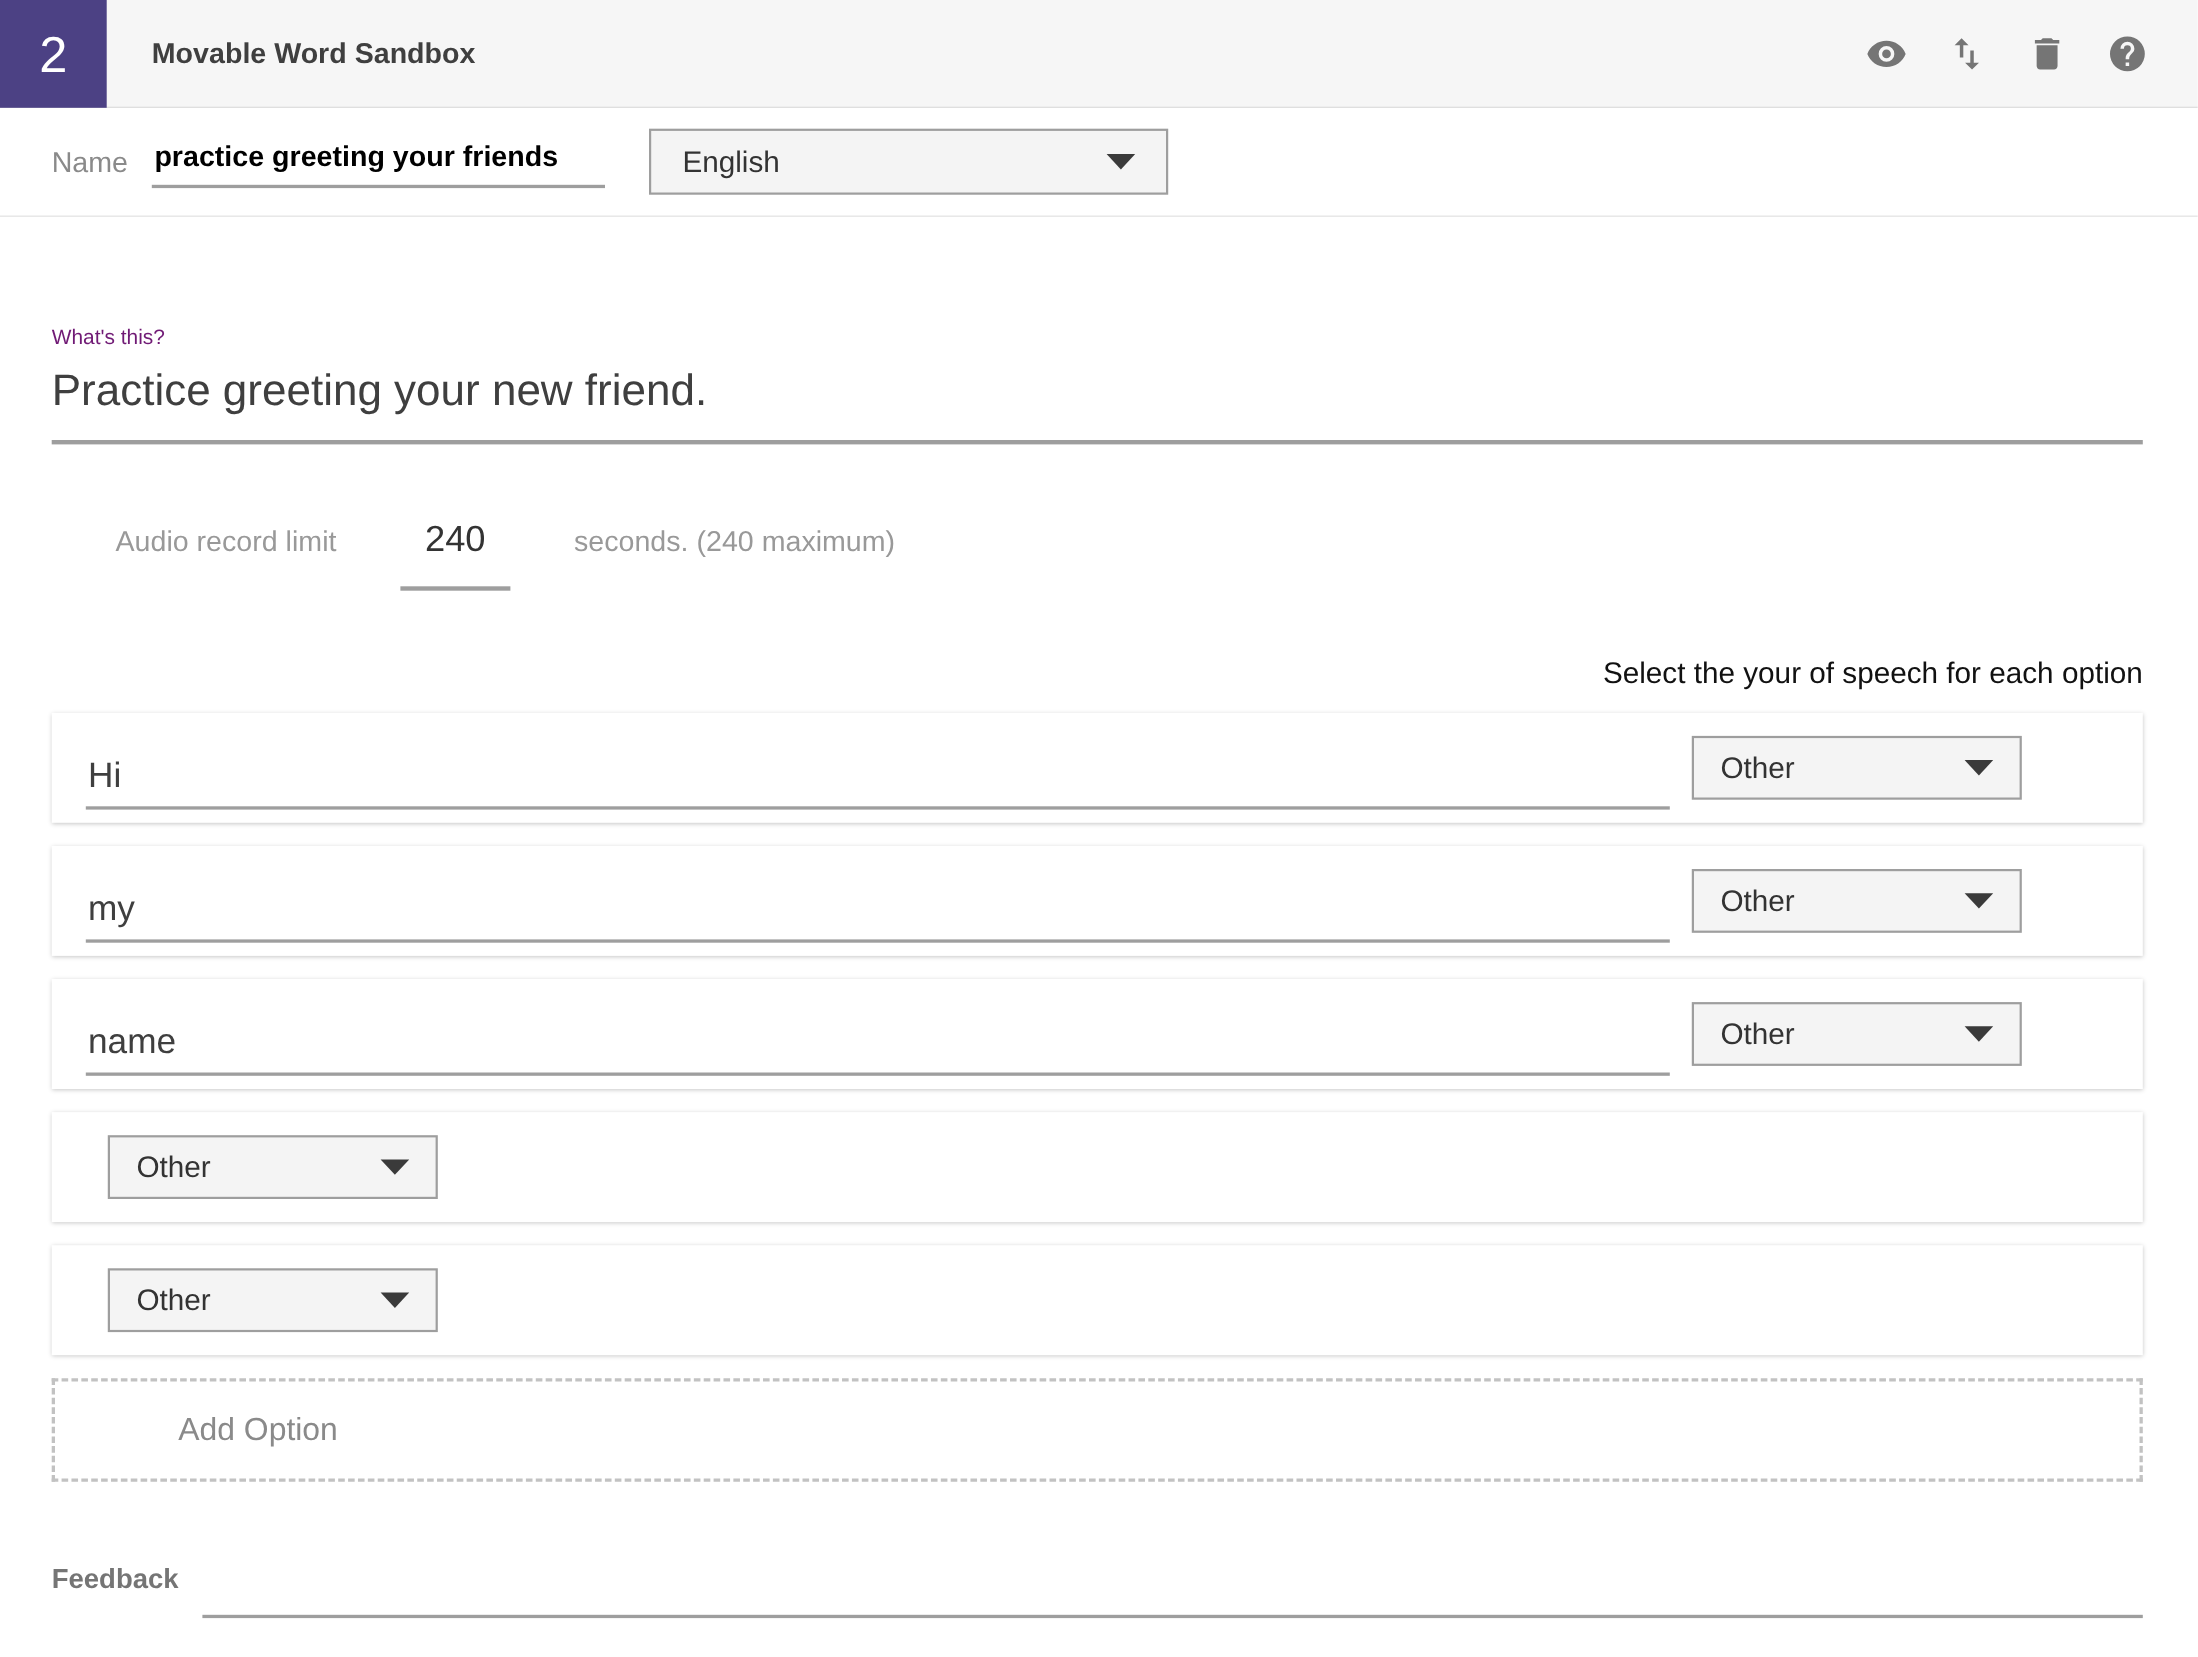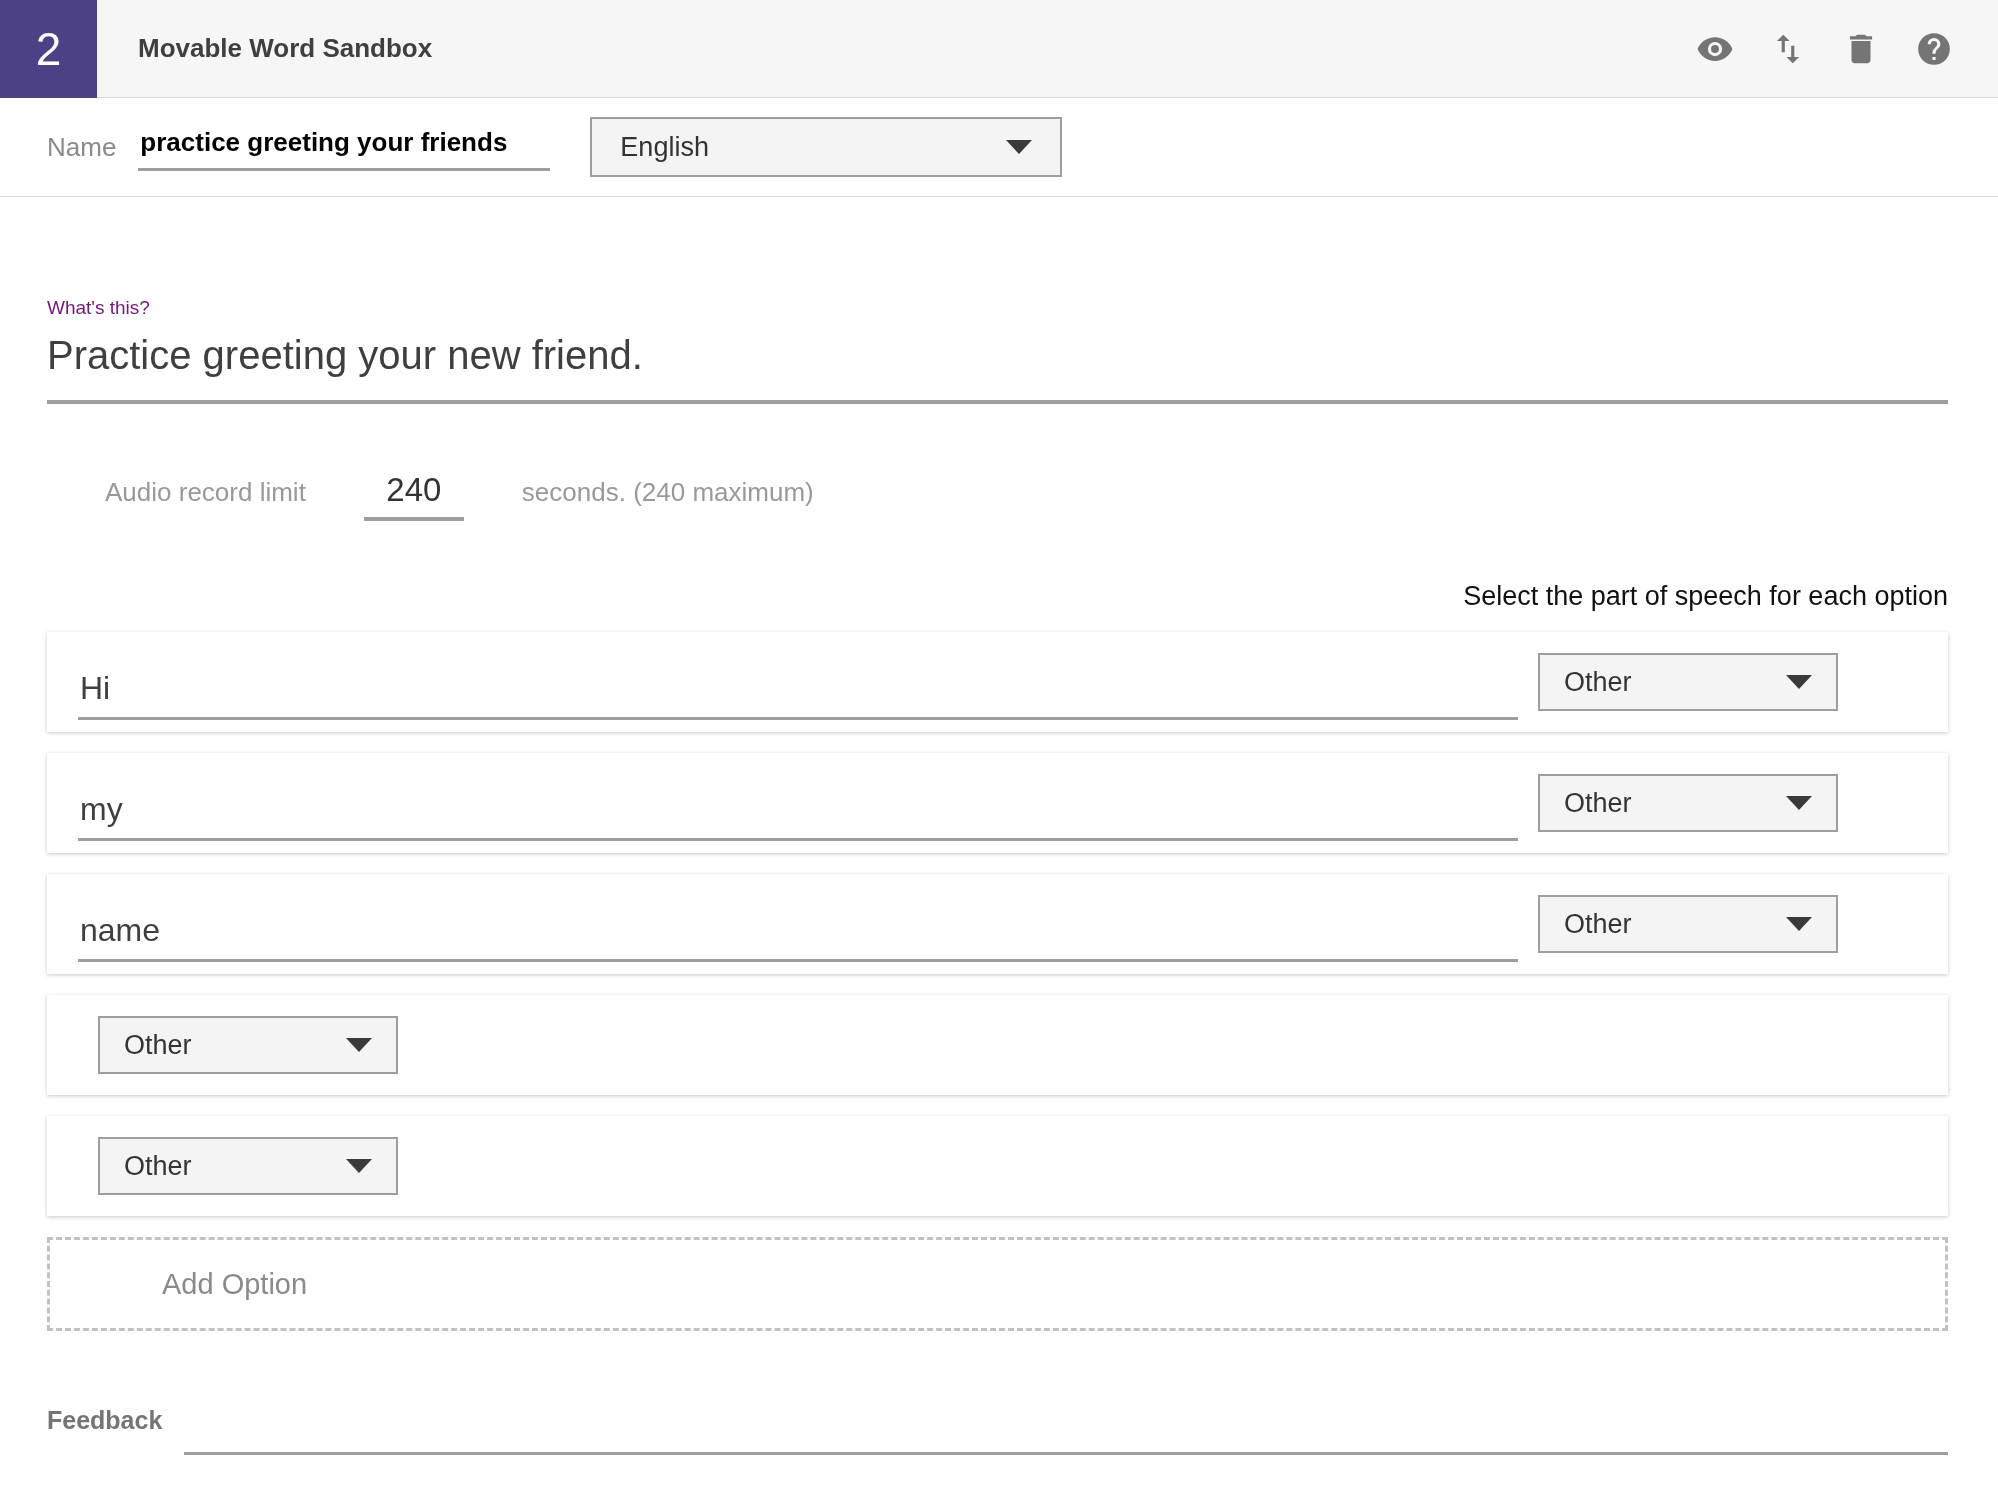--- a/index.html
+++ b/index.html
@@ -71,21 +71,21 @@
     font-size: 40px; color: #3f3f3f;
     padding: 6px 0 22px 0; margin-top: 8px; outline: none;
   }
 
   .audio-row { display: flex; align-items: baseline; margin-top: 66px; margin-left: 58px; gap: 46px; }
   .audio-label { font-size: 26px; color: #999999; }
   .audio-input {
     width: 100px; margin-left: 12px; text-align: center;
     border: none; border-bottom: 4px solid #9e9e9e; background: transparent;
     font-family: "Liberation Sans", sans-serif;
-    font-size: 33px; color: #333333; padding-bottom: 8px; outline: none;
+    font-size: 33px; color: #333333; padding-bottom: 24px; outline: none;
   }
   .audio-suffix { font-size: 26px; color: #999999; margin-left: 12px; }
 
   .pos-note { margin-top: 60px; margin-bottom: 20px; text-align: right; font-size: 27px; color: #111111; }
 
   .option-card {
     height: 100px; margin-bottom: 21px; background: #ffffff;
     box-shadow: 0 1px 4px rgba(0,0,0,0.22);
     display: flex; align-items: center;
     padding: 0 110px 0 31px;
@@ -156,21 +156,21 @@
 <main class="content">
   <a class="whats-this">What's this?</a>
   <input class="prompt-input" value="Practice greeting your new friend." style="">
 
   <div class="audio-row">
     <span class="audio-label">Audio record limit</span>
     <input class="audio-input" value="240" style="">
     <span class="audio-suffix">seconds. (240 maximum)</span>
   </div>
 
-  <div class="pos-note">Select the part of speech for each option</div>
+  <div class="pos-note">Select the your of speech for each option</div>
 
   <section>
     <div class="option-card">
       <input class="option-input" value="Hi" style="">
       <div class="select pos-select">
         <span>Other</span>
         <span class="caret"></span>
       </div>
     </div>
     <div class="option-card">

